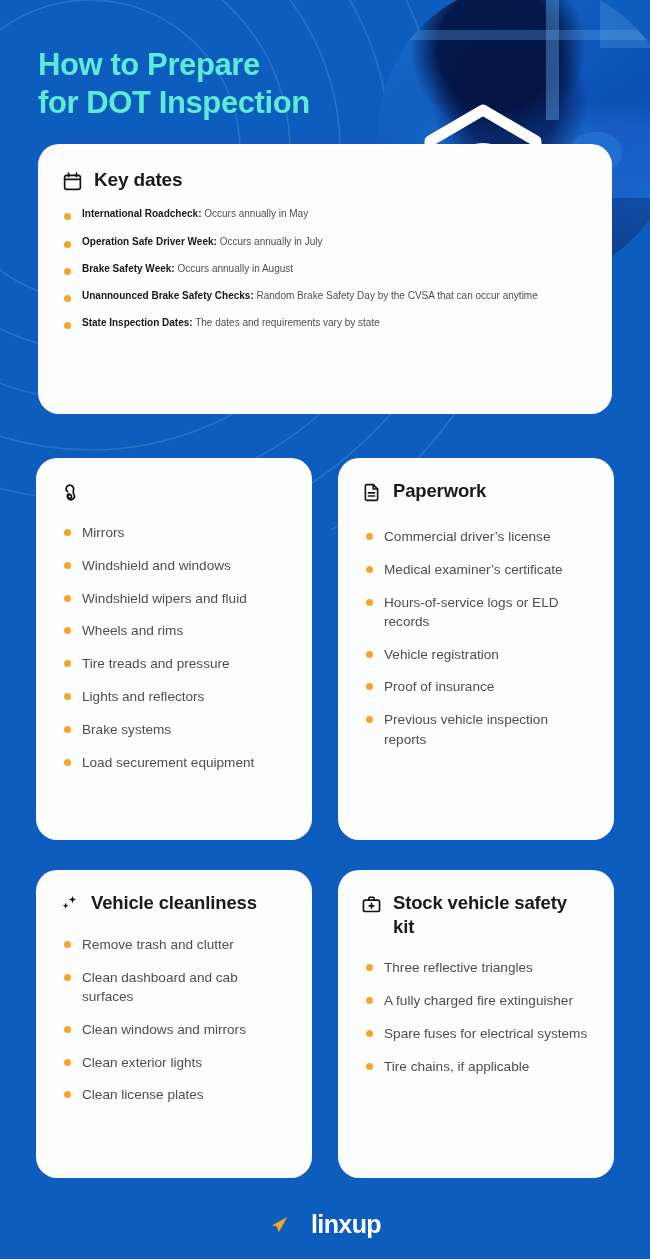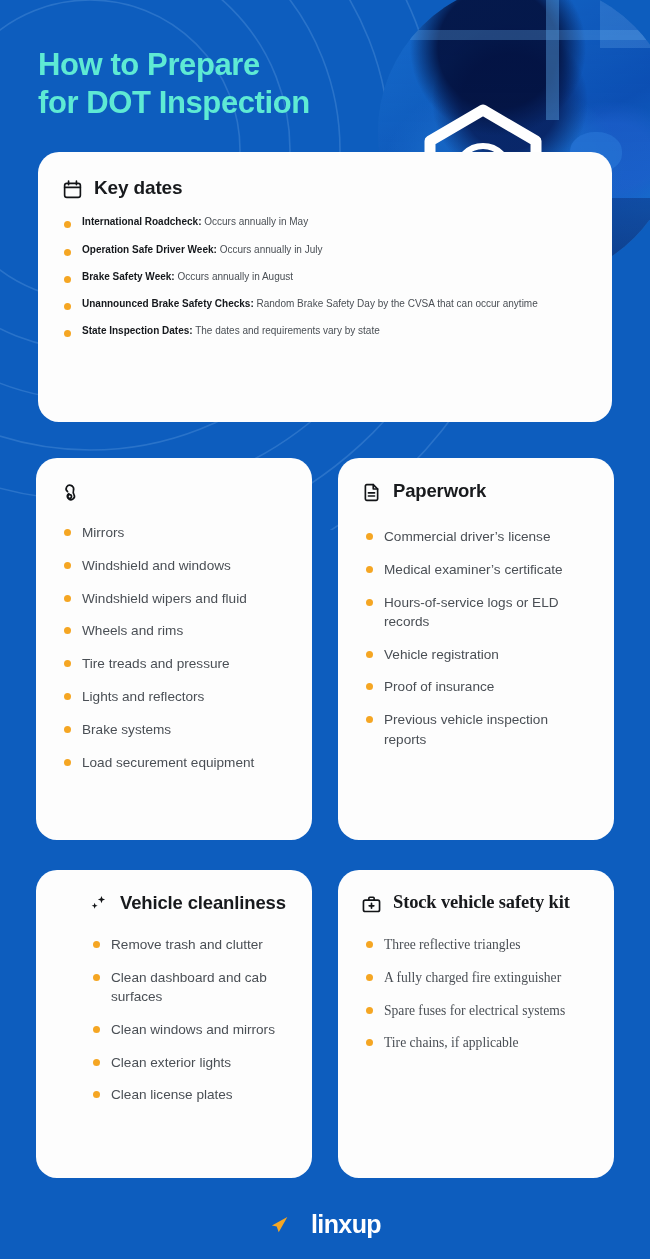--- a/index.html
+++ b/index.html
@@ -58,25 +58,25 @@
     line-height: 1.22;
     letter-spacing: -0.4px;
   }
 
   
   .card {
     position: absolute;
     background: #fdfdfd;
     border-radius: 21px;
   }
-  .card.keydates { top: 152px; left: 38px; width: 574px; height: 270px; }
+  .card.keydates { top: 144px; left: 38px; width: 574px; height: 270px; }
   .card.maint    { top: 458px; left: 36px; width: 276px; height: 382px; }
   .card.paper    { top: 458px; left: 338px; width: 276px; height: 382px; }
-  .card.clean    { top: 870px; left: 36px; width: 276px; height: 308px; padding-left: 29px; }
-  .card.kit      { top: 870px; left: 338px; width: 276px; height: 308px; font-family: Liberation Serif, serif; }
+  .card.clean    { top: 870px; left: 36px; width: 276px; height: 308px; }
+  .card.kit      { top: 870px; left: 338px; width: 276px; height: 308px; }
 
   .card-head {
     display: flex;
     align-items: flex-start;
     gap: 11px;
     padding: 21px 24px 0 23px;
   }
   .card.keydates .card-head { padding: 24px 24px 0 24px; }
   .card-icon { flex: 0 0 auto; width: 21px; height: 21px; margin-top: 3px; }
   .card-icon svg { display: block; }

